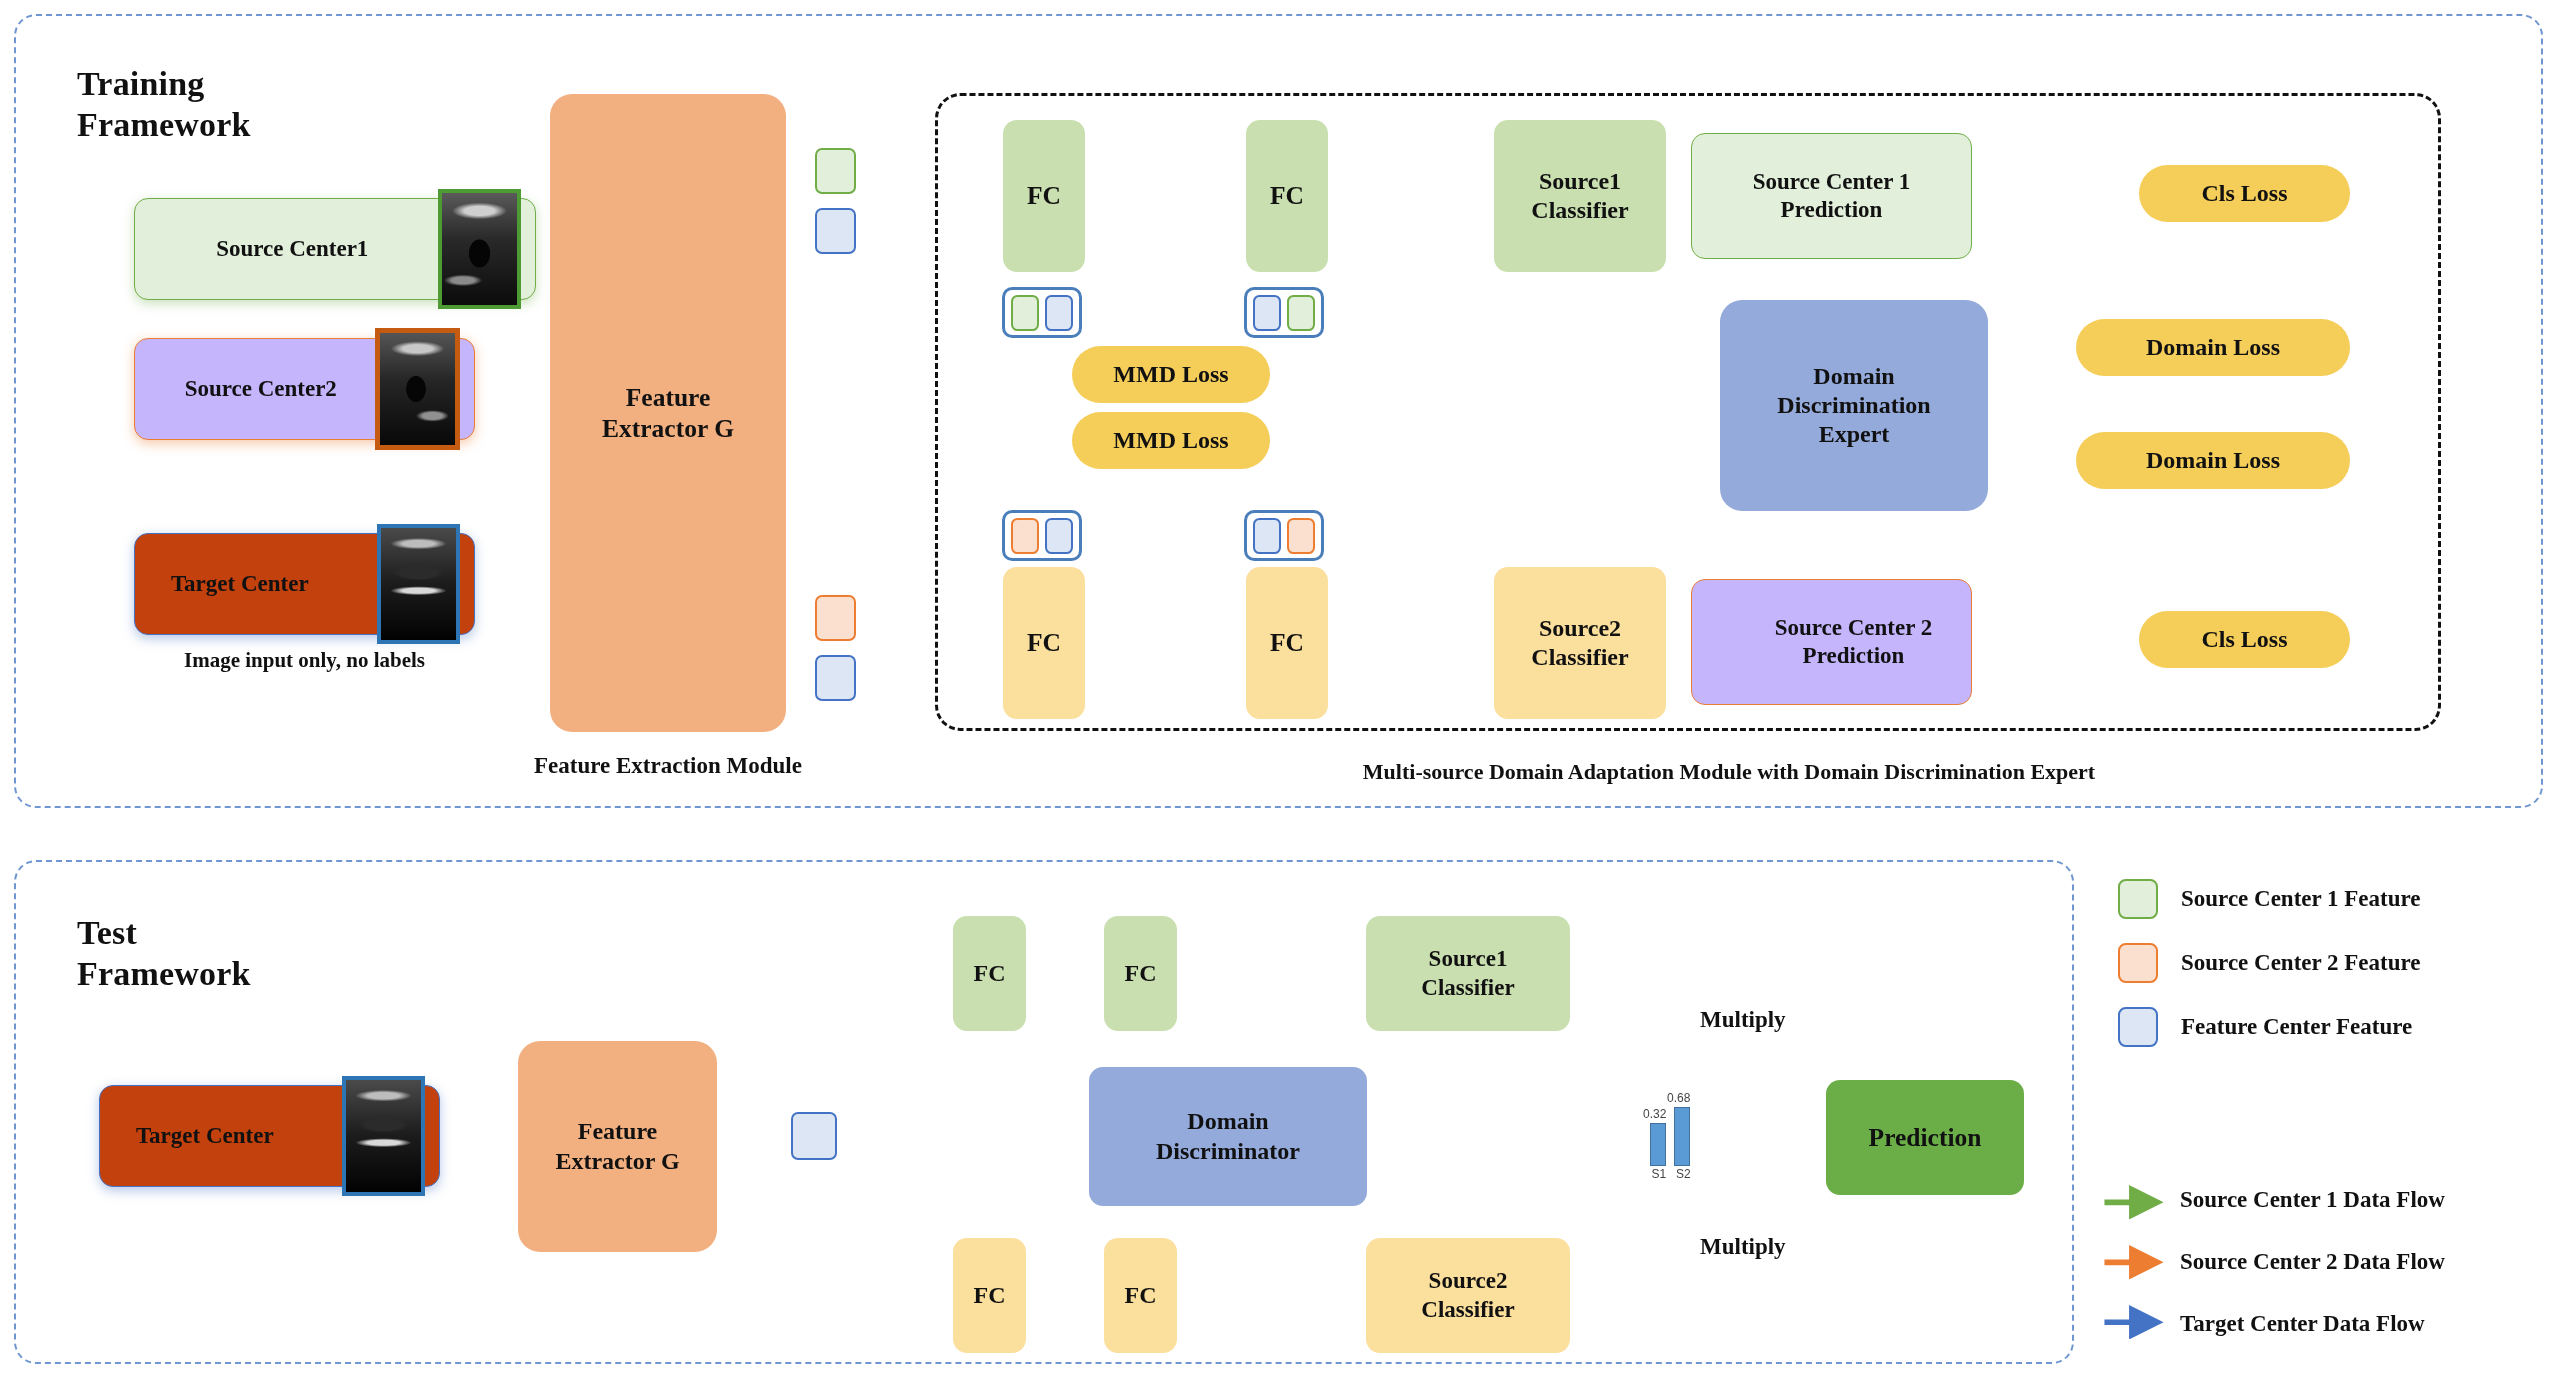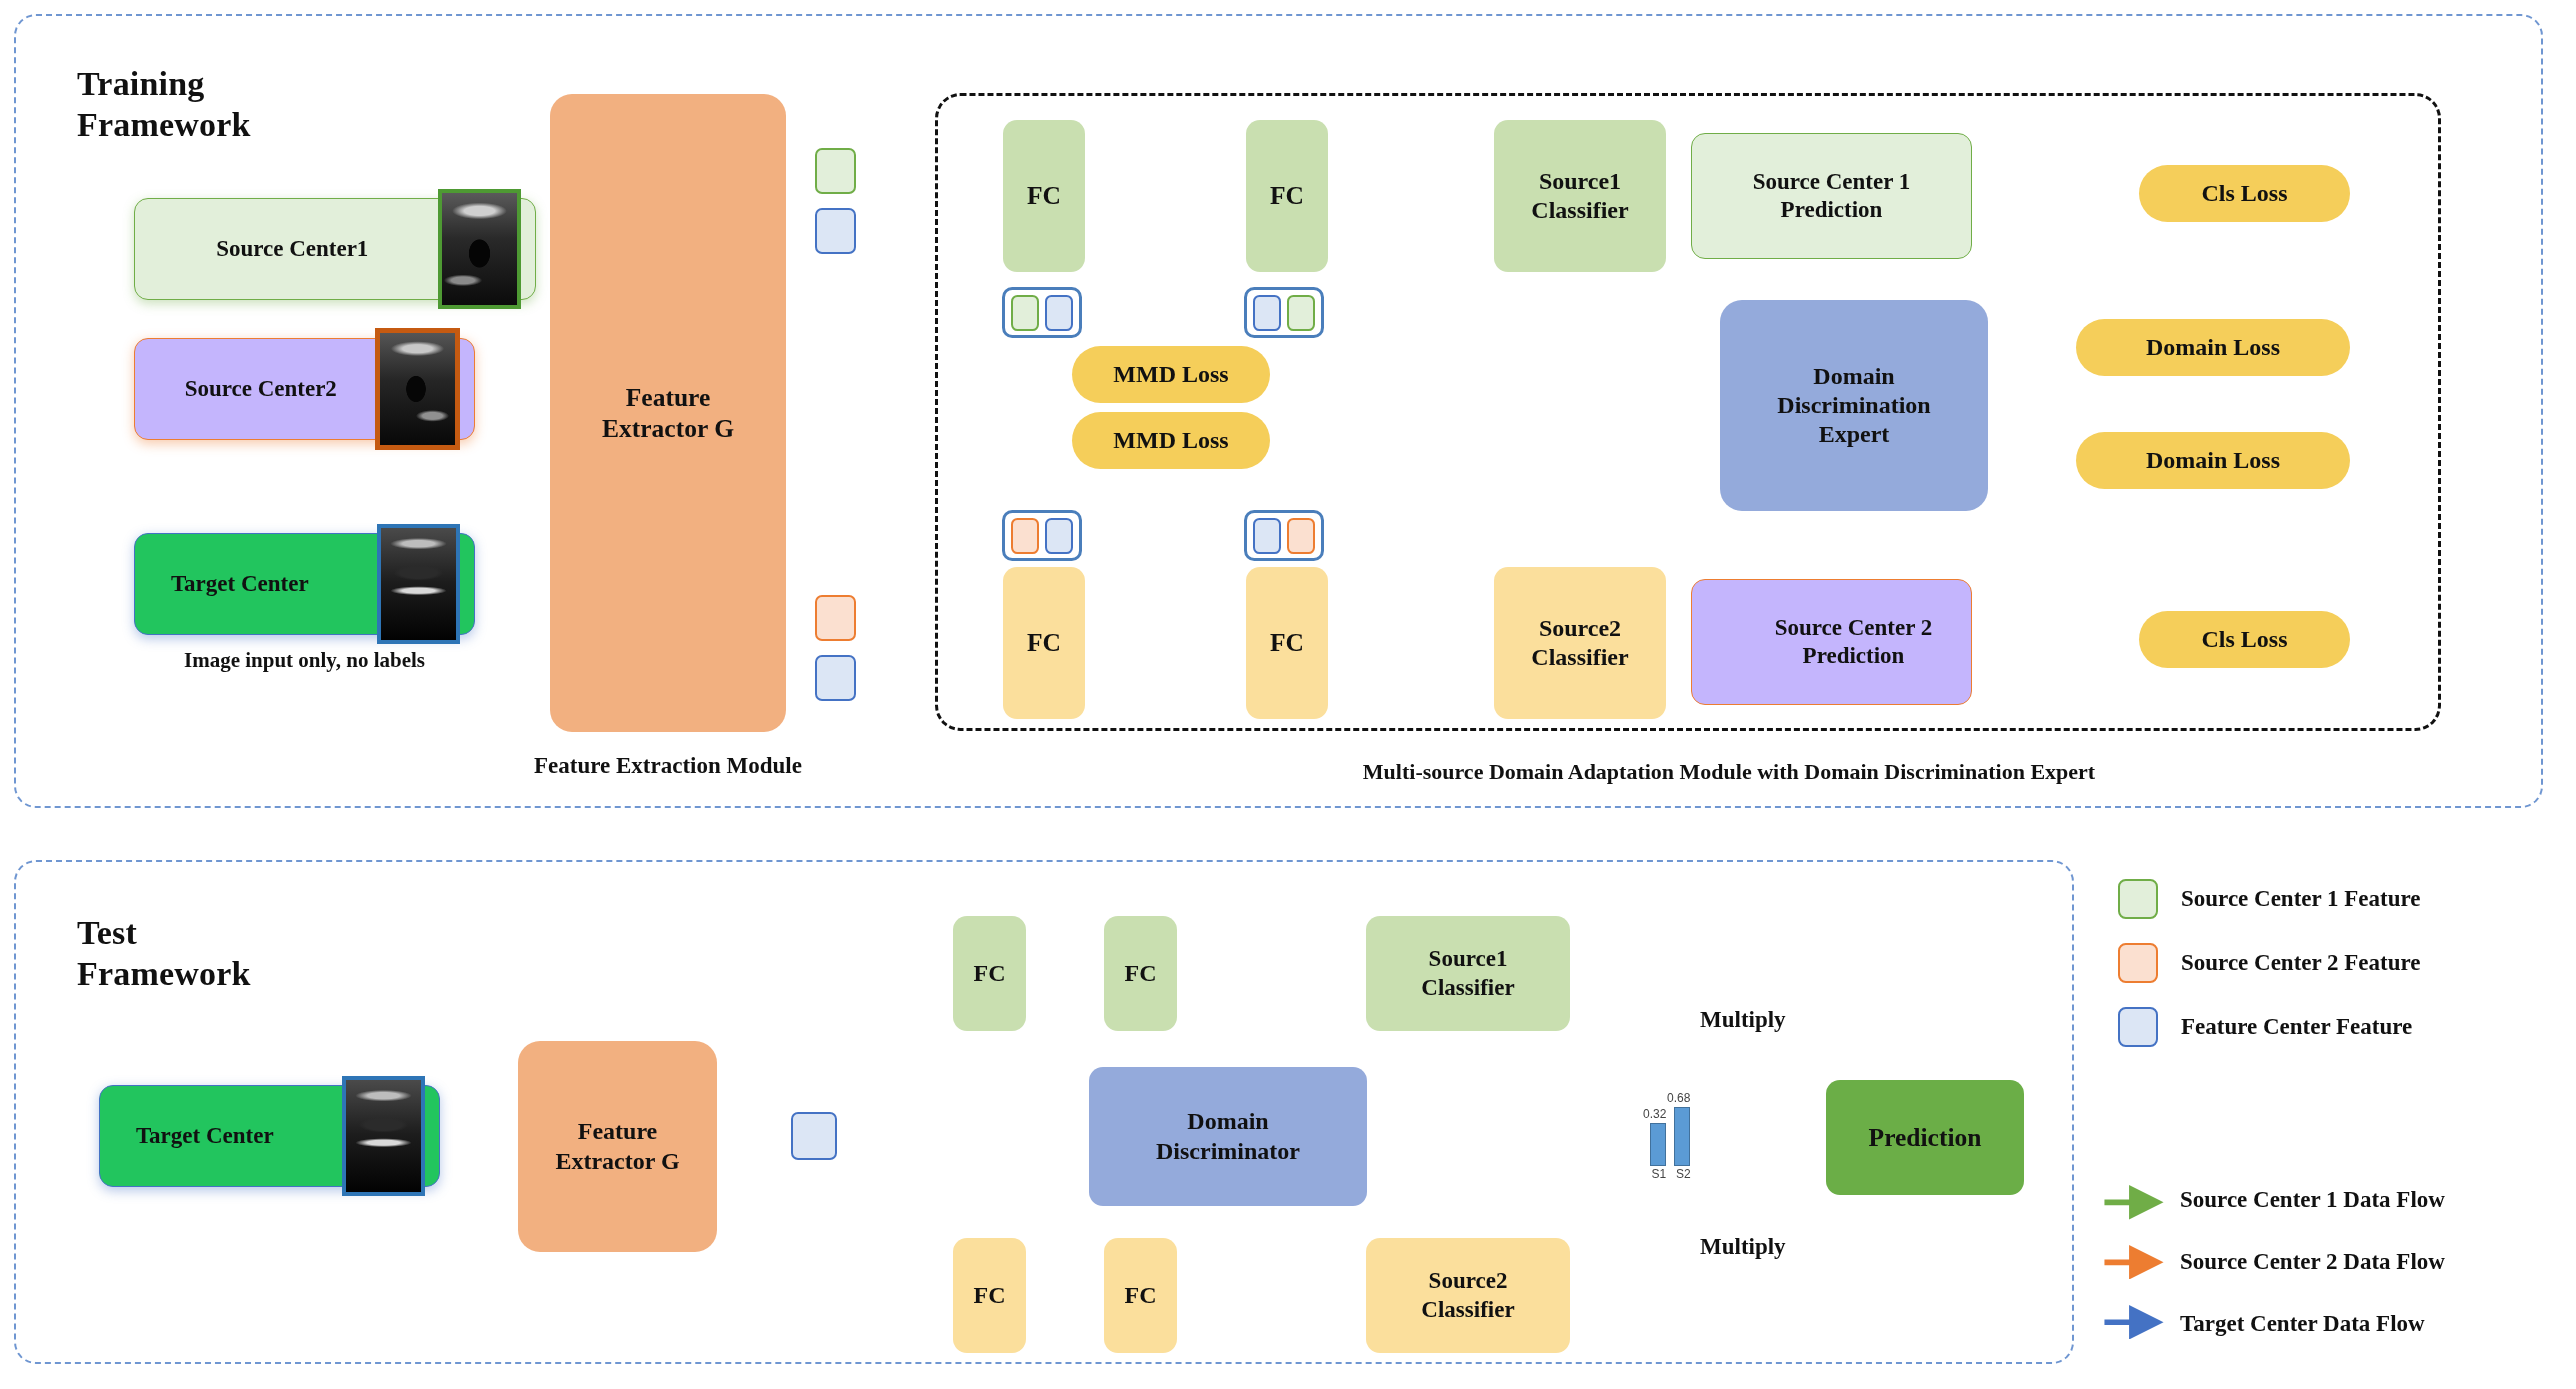--- a/index.html
+++ b/index.html
@@ -21,21 +21,21 @@
   .r-lg{border-radius:22px;}
   .r-pill{border-radius:637px;}
 
   .c-green{background:#c9dfb0;}
   .c-green-lite{background:#e2efda;border:1.9px solid #70ad47;}
   .c-orange{background:#f2b080;}
   .c-orange-lite{background:#c4b5fd;border:1.9px solid #ed7d31;}
   .c-yellow{background:#fbdf9c;}
   .c-yellowdark{background:#f5ce5a;}
   .c-blue{background:#94aadb;}
-  .c-blue-lite{background:#22c55e;border:1.9px solid #4472c4;gap:44px;}
+  .c-blue-lite{background:#c2410c;border:1.9px solid #4472c4;gap:44px;}
   .c-predgreen{background:#6bae47;}
 
   
   .incard{display:flex;align-items:center;border-radius:14px;}
   .incard .lbl{flex:1;text-align:center;font-weight:bold;font-size:23px;color:#111;
                padding-left:11.5px;}
   .thumb{width:75px;height:112px;flex:0 0 auto;margin-right:14px;overflow:hidden;}
 
   
   .chip{border-radius:7px;}

